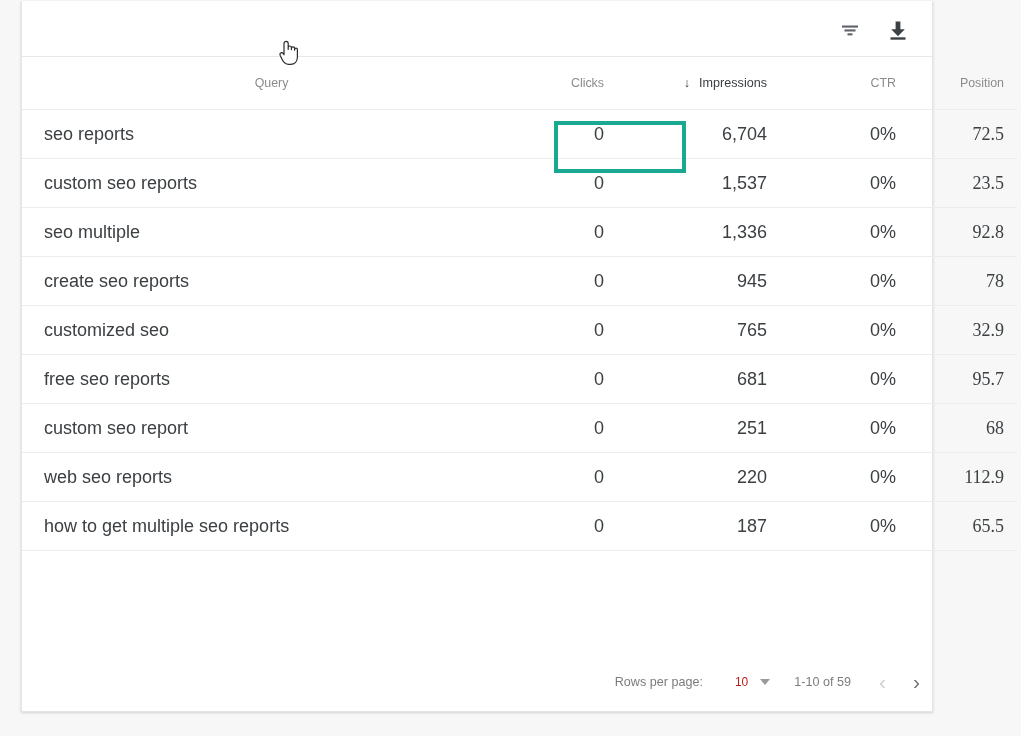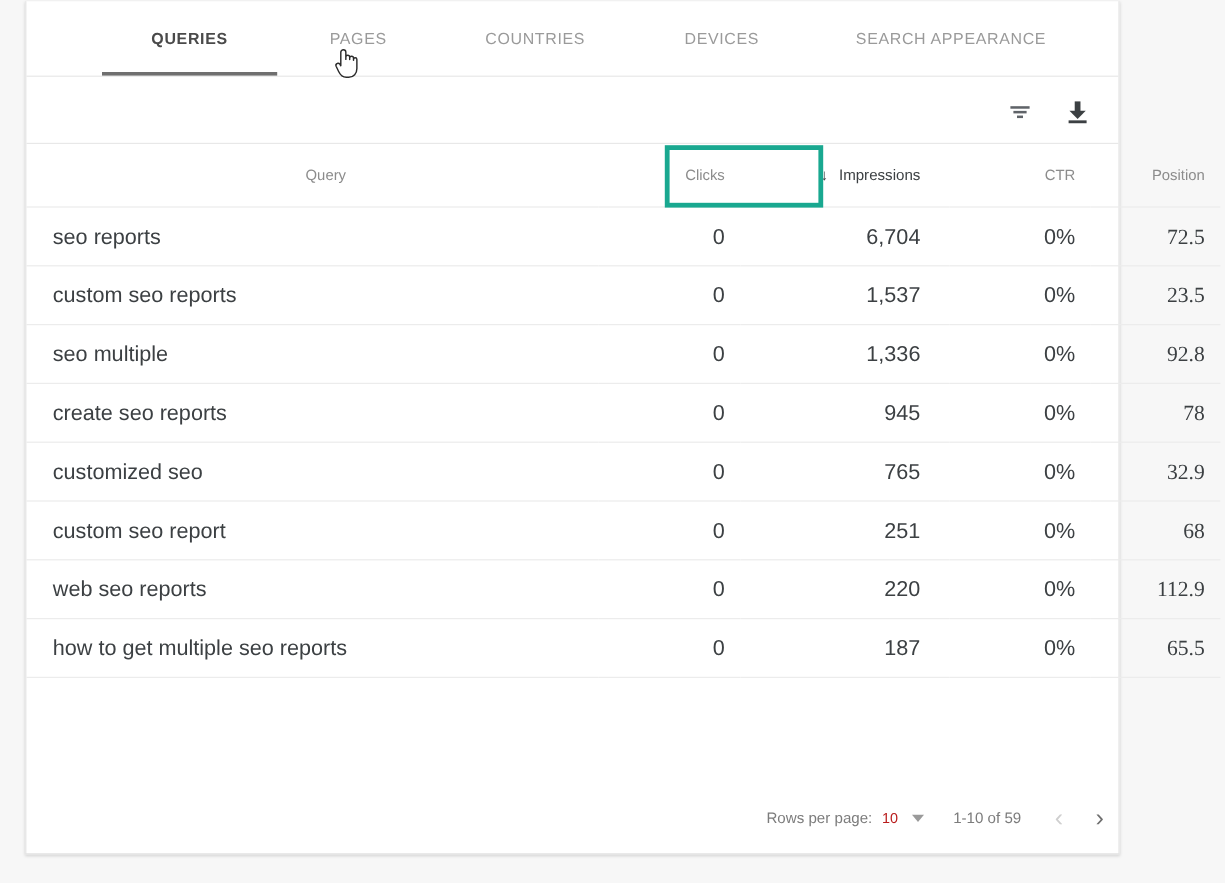--- a/index.html
+++ b/index.html
@@ -144,21 +144,21 @@
     bottom: 0;
     height: 59px;
     display: flex;
     align-items: center;
     justify-content: flex-end;
     font-size: 12.6px;
     color: #7c7c7c;
     padding-right: 12px;
     box-sizing: border-box;
   }
-  .rpp-label { margin-right: 8px; }
+  .rpp-label { margin-right: 32px; }
   .rpp-value { color: #b91c1c; font-size: 12px; }
   .rpp-caret {
     margin-left: 12px;
     width: 0; height: 0;
     border-left: 5px solid transparent;
     border-right: 5px solid transparent;
     border-top: 6px solid #9a9a9a;
     cursor: pointer;
   }
   .range-label { margin-left: 24px; color: #7c7c7c; }
@@ -181,28 +181,20 @@
     height: 30px;
     pointer-events: none;
     z-index: 40;
   }
 </style>
 </head>
 <body>
 
 <div id="card">
 
-  <div class="tabs">
-    <div class="tab active" id="tab-0" style="left: 63px; width: 146px;"><span>QUERIES</span></div>
-    <div class="tab" id="tab-1" style="left: 225px; width: 103px;"><span>PAGES</span></div>
-    <div class="tab" id="tab-2" style="left: 352px; width: 144px;"><span>COUNTRIES</span></div>
-    <div class="tab" id="tab-3" style="left: 521px; width: 117px;"><span>DEVICES</span></div>
-    <div class="tab" id="tab-4" style="left: 662px; width: 217px;"><span>SEARCH APPEARANCE</span></div>
-    <div class="tab-underline" id="tab-underline" style="left: 63px; width: 146px;"></div>
-  </div>
 
   <div class="toolbar">
     <div class="tool-btn" id="filter-btn">
       <svg width="30" height="30" viewBox="0 0 30 30">
         <rect x="7" y="10.5" width="16" height="2.1" fill="#5f6368"></rect>
         <rect x="9.5" y="14.4" width="11" height="2.1" fill="#5f6368"></rect>
         <rect x="12.5" y="18.3" width="5" height="2.1" fill="#5f6368"></rect>
       </svg>
     </div>
     <div class="tool-btn" id="download-btn">
@@ -259,20 +251,27 @@
           <td class="c-pos v-pos">78</td>
         </tr>
         <tr>
           <td class="c-query">customized seo</td>
           <td class="c-clicks v-clicks">0</td>
           <td class="c-impr v-impr">765</td>
           <td class="c-ctr v-ctr">0%</td>
           <td class="c-pos v-pos">32.9</td>
         </tr>
         <tr>
+          <td class="c-query">free seo reports</td>
+          <td class="c-clicks v-clicks">0</td>
+          <td class="c-impr v-impr">681</td>
+          <td class="c-ctr v-ctr">0%</td>
+          <td class="c-pos v-pos">95.7</td>
+        </tr>
+        <tr>
           <td class="c-query">custom seo report</td>
           <td class="c-clicks v-clicks">0</td>
           <td class="c-impr v-impr">251</td>
           <td class="c-ctr v-ctr">0%</td>
           <td class="c-pos v-pos">68</td>
         </tr>
         <tr>
           <td class="c-query">web seo reports</td>
           <td class="c-clicks v-clicks">0</td>
           <td class="c-impr v-impr">220</td>

